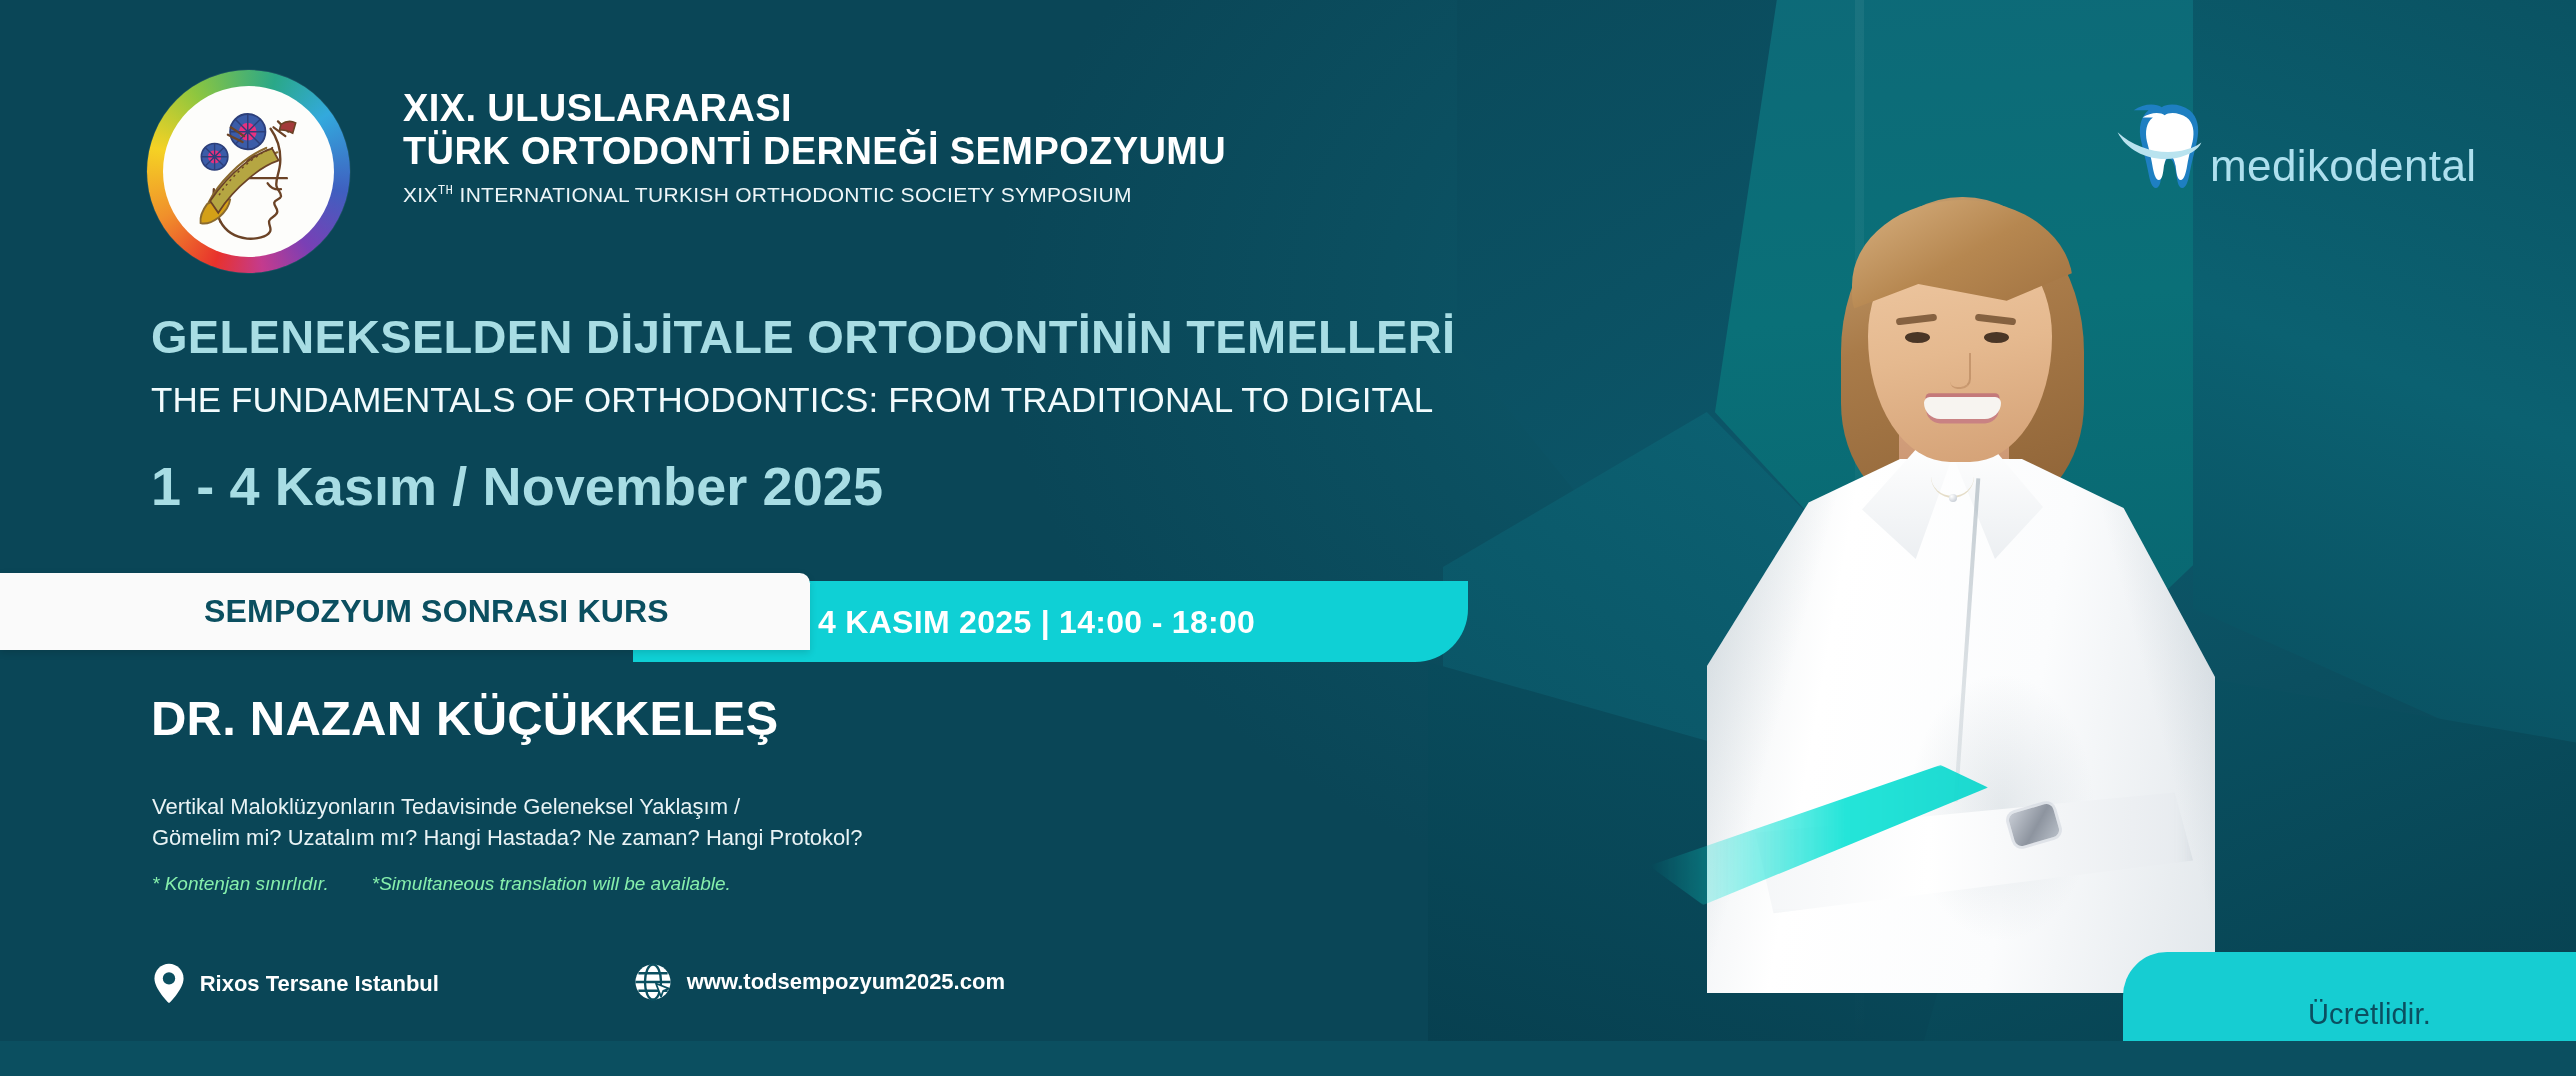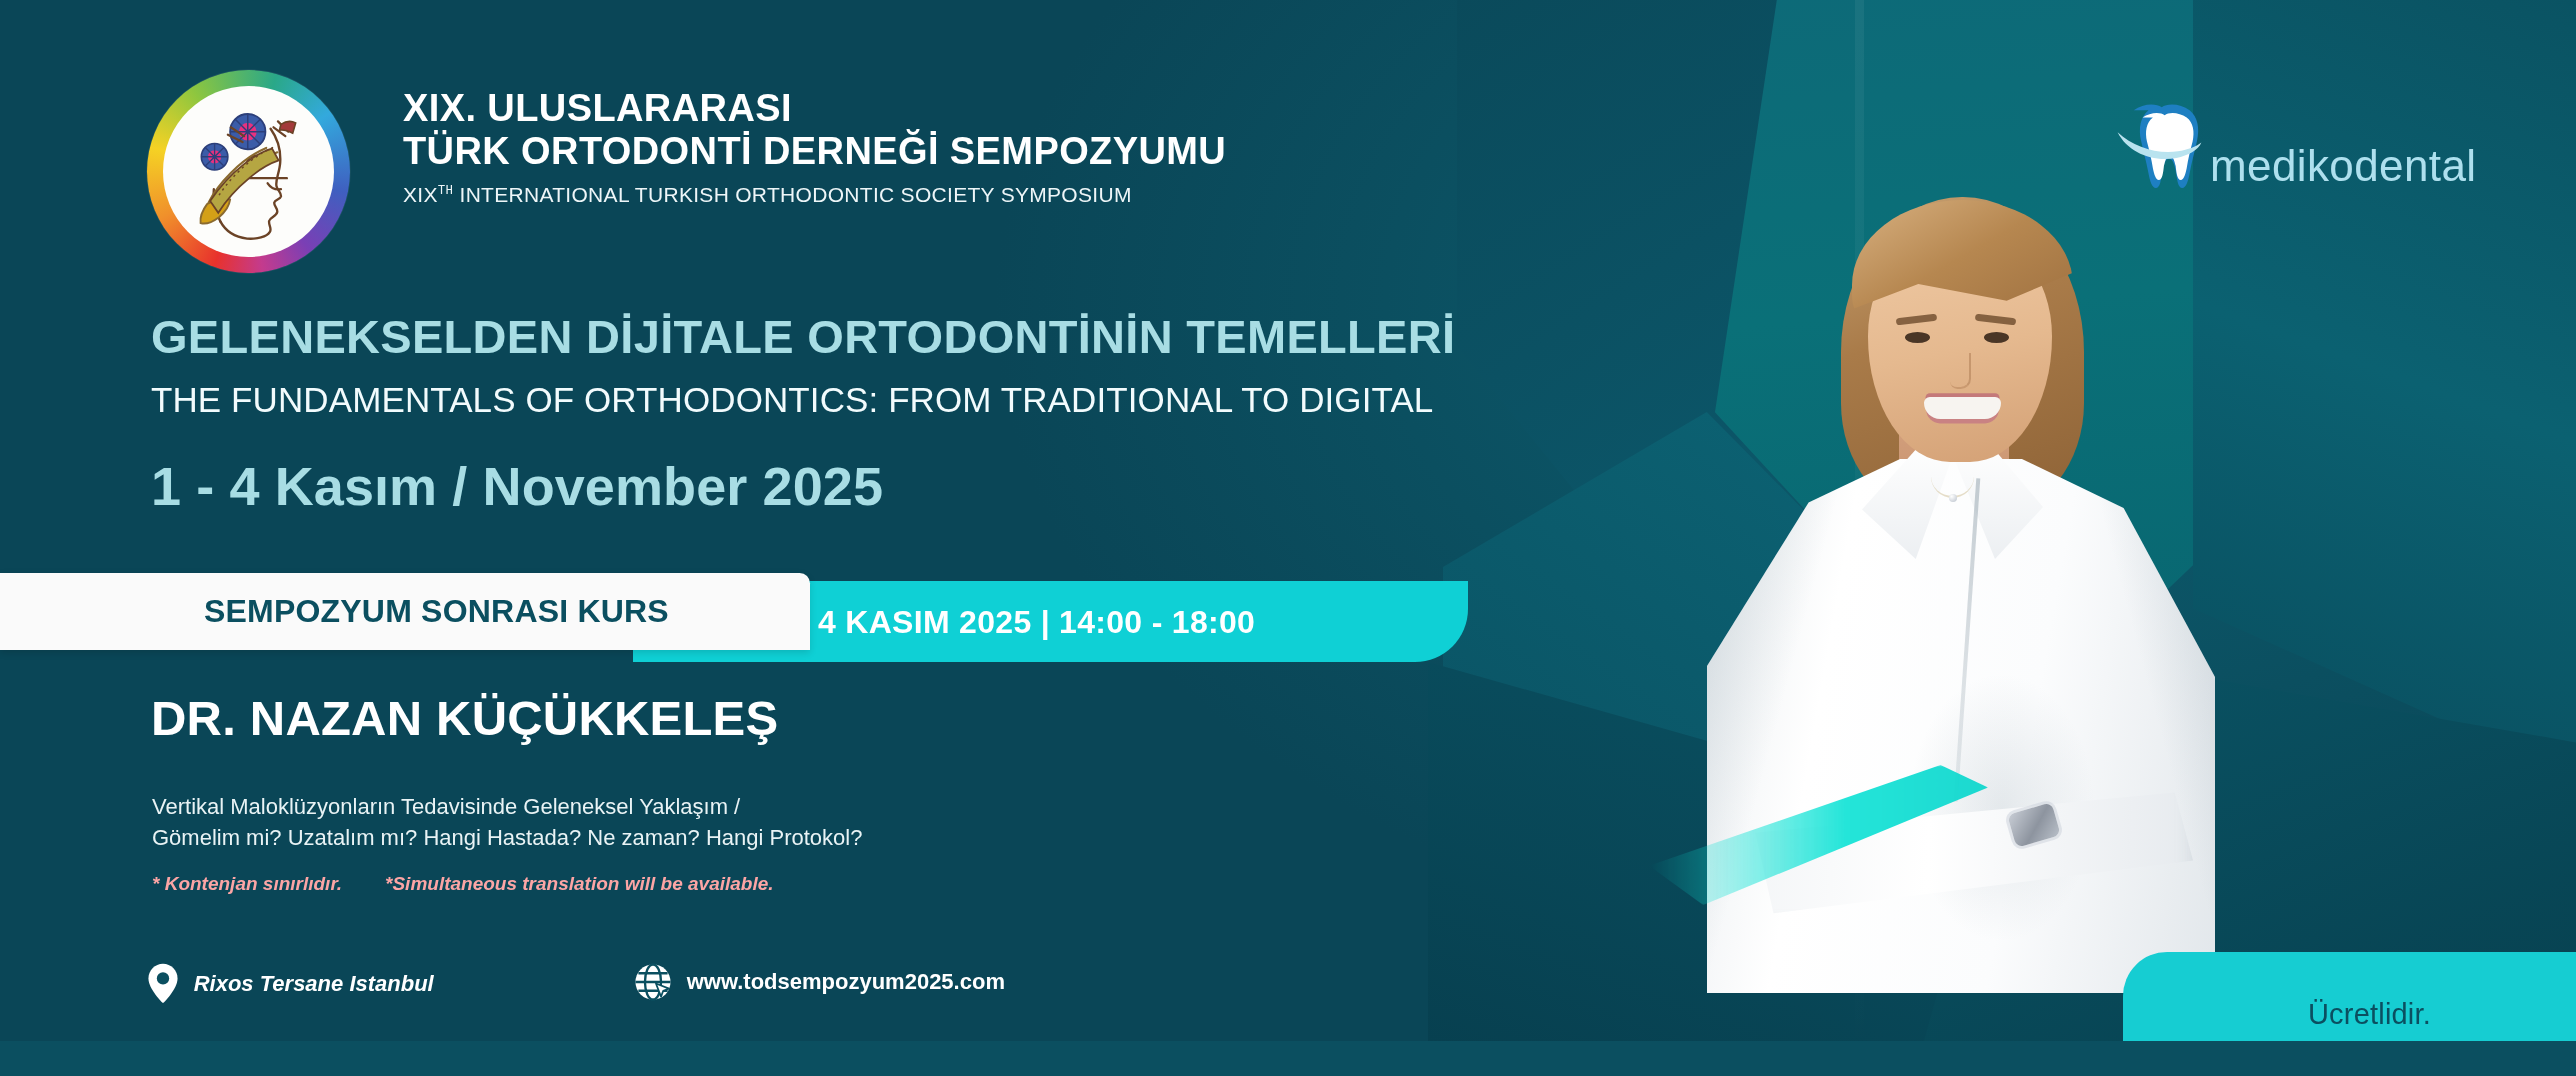--- a/index.html
+++ b/index.html
@@ -294,36 +294,36 @@
   }
   .speaker-topic {
     position: absolute; left: 152px; top: 791px;
     color: #e9f3f5;
     font-size: 22px; font-weight: 300;
     line-height: 1.42;
     white-space: nowrap;
   }
   .speaker-note {
     position: absolute; left: 152px; top: 873px;
-    color: #fca5a5;
-    font-size: 19px; font-weight: 700;
+    color: #86efac;
+    font-size: 19px; font-weight: 400;
     font-style: italic;
     white-space: nowrap;
   }
   .speaker-note .gap { display: inline-block; width: 43px; }
 
   
   .footer-item {
     position: absolute; top: 963px;
     display: flex; align-items: center; gap: 14.7px;
     color: #ffffff;
     font-size: 22px; font-weight: 700;
     white-space: nowrap;
   }
-  .footer-venue { left: 147px; font-style: italic; }
+  .footer-venue { left: 153px; }
   .footer-web   { left: 634px; }
   .footer-item svg { flex: 0 0 auto; }
 
   
   .fee-card {
     position: absolute; left: 2123px; top: 952px;
     width: 453px; height: 125px;
     background: #16cdd2;
     border-radius: 44px 0 0 0;
     display: flex; align-items: center; justify-content: center; padding-left: 20px;

